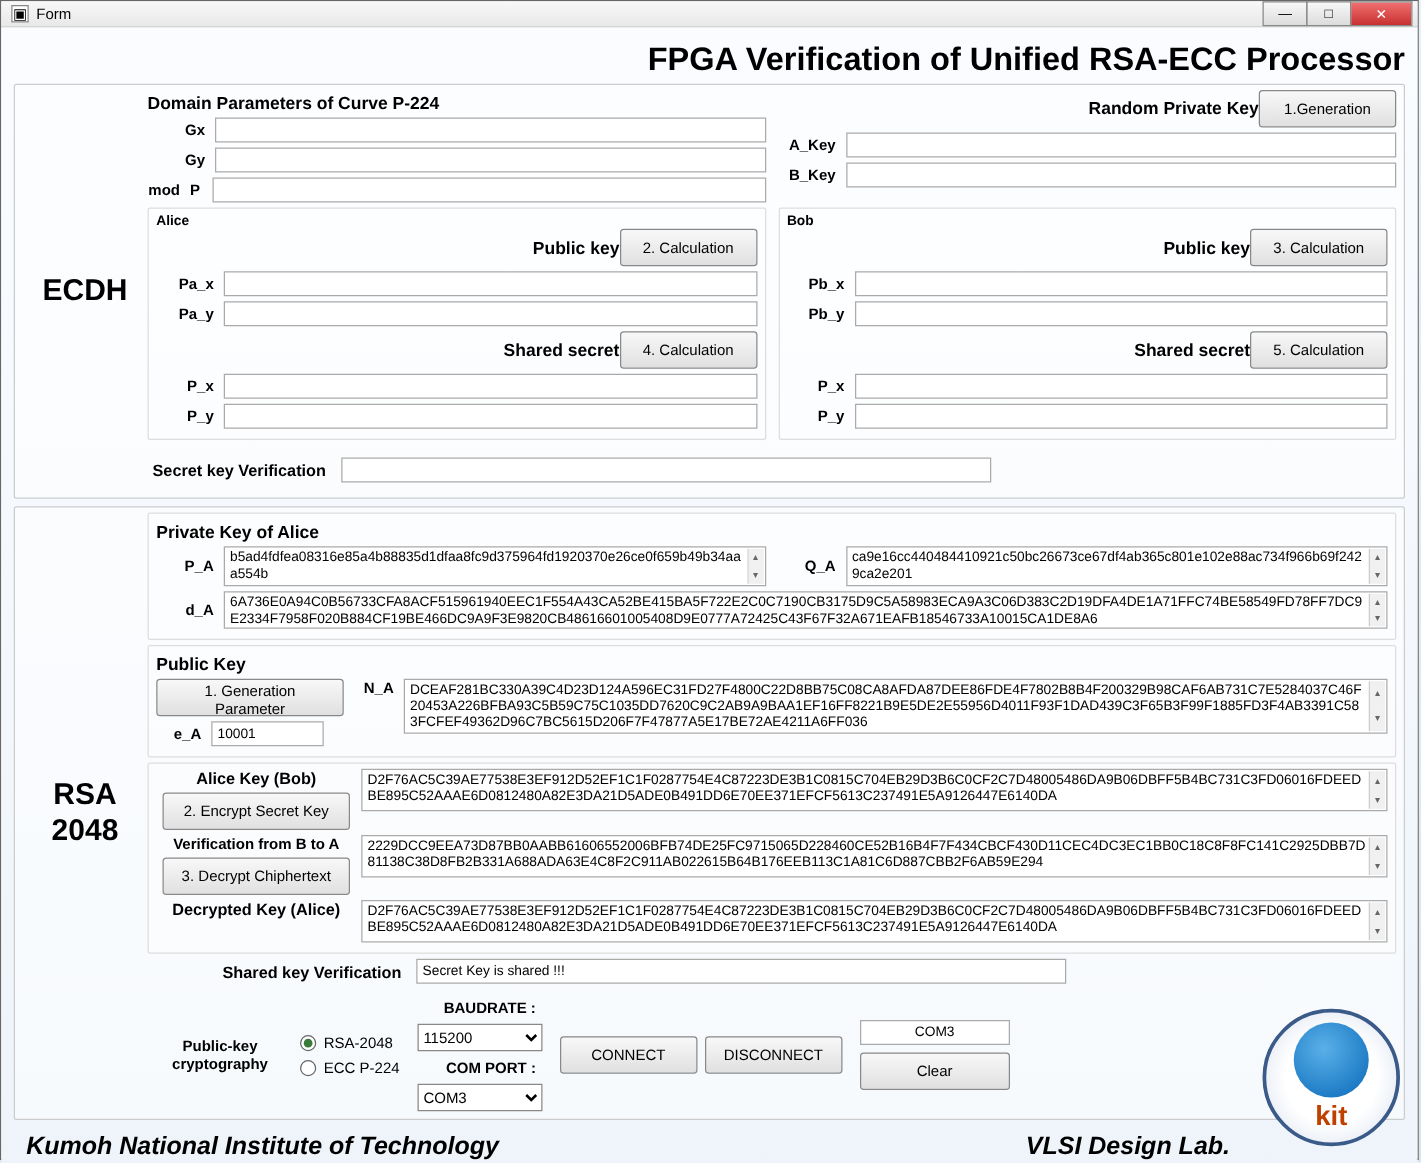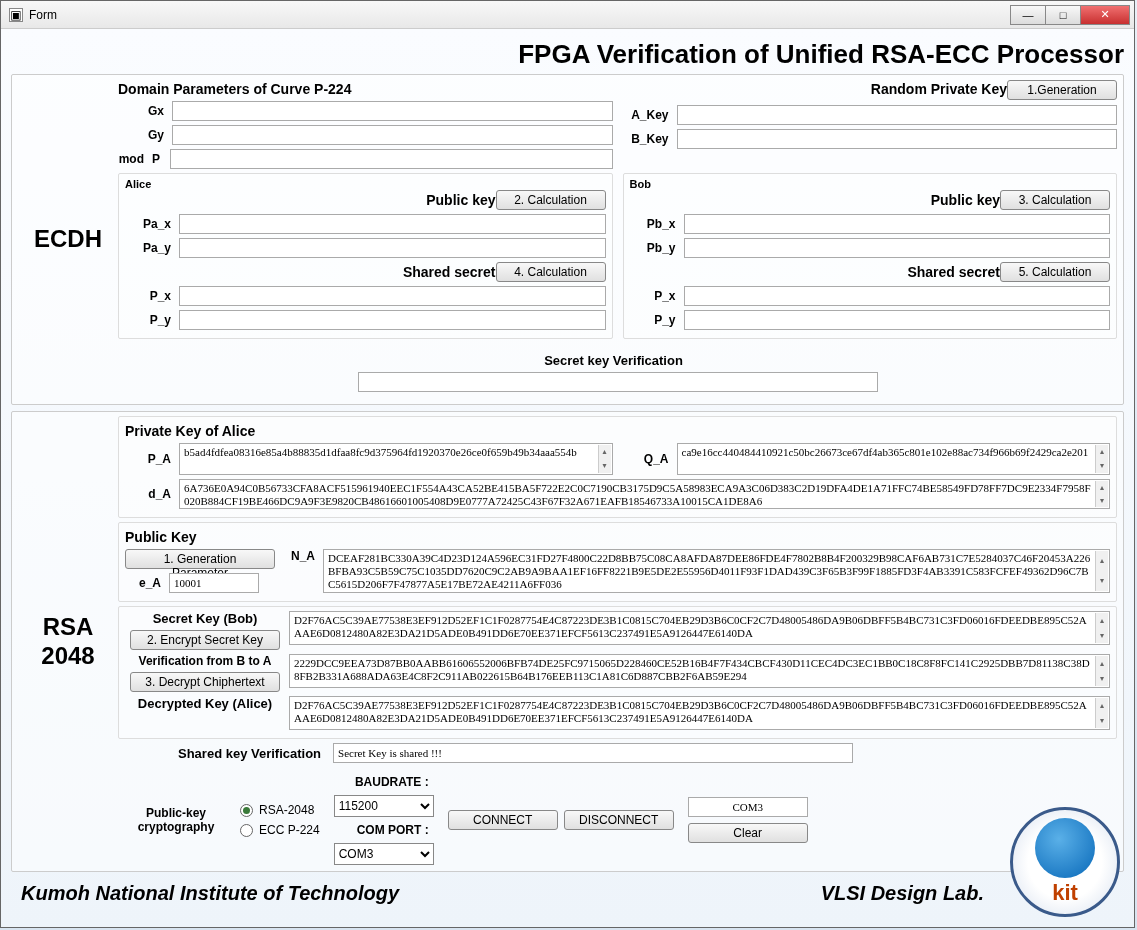--- a/index.html
+++ b/index.html
@@ -73,21 +73,21 @@
   .panel-body { flex:1; }
   .subhead { font-size: 14px; font-weight: bold; margin: 2px 0 4px; }
   .row { display:flex; align-items:center; margin-bottom: 4px; gap: 4px;}
   .lbl { width: 50px; font-size: 12px; font-weight: bold; text-align:right; padding-right:4px;}
   input[type=text], .ta {
     border: 1px solid #aaa;
     background: #fff;
     height: 20px;
     padding: 2px 4px;
     font-size: 11px;
-    font-family: Liberation Serif, serif;
+    font-family: Liberation Sans, sans-serif;
   }
   .ta {
     height: auto;
     overflow: hidden;
     word-break: break-all;
     line-height: 1.2;
     font-size: 11px;
     position: relative;
     padding-right: 16px;
   }
@@ -100,21 +100,21 @@
     flex:1; display:flex; align-items:center; justify-content:center;
     font-size:8px; color:#666; background:#f0f0f0;
   }
   .btn {
     background: linear-gradient(#f8f8f8,#e0e0e0);
     border: 1px solid #888;
     border-radius: 3px;
     padding: 2px 10px;
     font-size: 12px;
     cursor: pointer;
-    height: 20px;
+    height: 30px;
     min-width: 110px;
   }
   .two-col { display:flex; gap: 10px; }
   .col { flex:1; }
   .section-label { font-size: 14px; font-weight: bold; text-align:center; }
   .inner-group {
     border: 1px solid #ddd;
     padding: 4px 6px;
     margin-bottom: 4px;
     border-radius: 2px;
@@ -278,21 +278,21 @@
               <div class="lbl">P_x</div>
               <input type="text" style="flex: 1 1 0%;" value="">
             </div>
             <div class="row">
               <div class="lbl">P_y</div>
               <input type="text" style="flex: 1 1 0%;" value="">
             </div>
           </div>
         </div>
 
-        <div class="row" style="margin-top:6px; padding:4px;flex-direction:column;">
+        <div class="row" style="margin-top:6px; padding:4px;">
           <div class="sk-lbl" style="margin-right:8px">Secret key Verification</div>
           <input type="text" style="width: 520px;" value="">
         </div>
       </div>
     </div>
 
     <div class="panel">
       <div class="side-label">
         <span>RSA</span>
         <span>2048</span>
@@ -351,21 +351,21 @@
                   <div>▴</div>
                   <div>▾</div>
                 </div>
             </div>
           </div>
         </div>
 
         <div class="inner-group">
           <div class="row" style="align-items:flex-start">
             <div style="width:160px;display:flex;flex-direction:column;gap:4px;align-items:center">
-              <div class="sk-lbl">Secret Key (Bob)</div>
+              <div class="sk-lbl">Alice Key (Bob)</div>
               <button class="btn" style="min-width:150px">2. Encrypt Secret Key</button>
             </div>
             <div class="ta" style="flex:1;height:34px">
               <span>D2F76AC5C39AE77538E3EF912D52EF1C1F0287754E4C87223DE3B1C0815C704EB29D3B6C0CF2C7D48005486DA9B06DBFF5B4BC731C3FD06016FDEEDBE895C52AAAE6D0812480A82E3DA21D5ADE0B491DD6E70EE371EFCF5613C237491E5A9126447E6140DA</span>
               <div class="spin-arrows">
                   <div>▴</div>
                   <div>▾</div>
                 </div>
             </div>
           </div>

